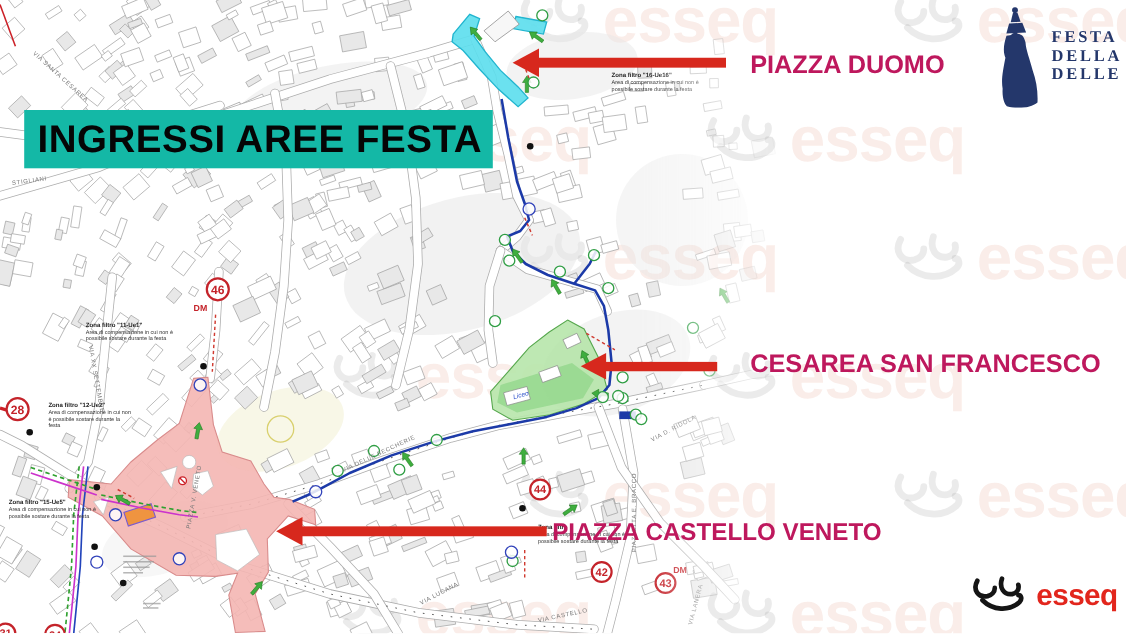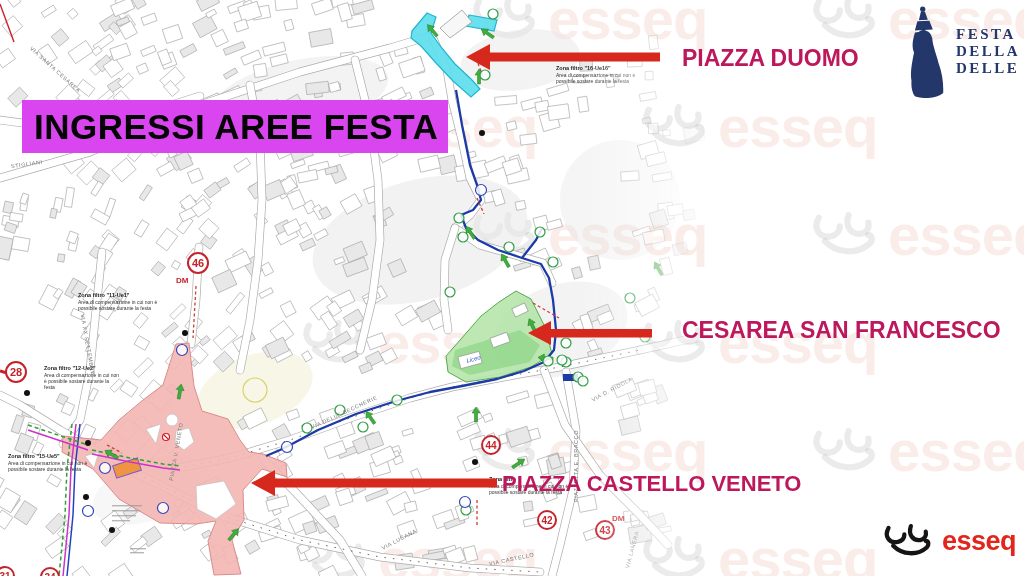--- a/index.html
+++ b/index.html
@@ -9,21 +9,21 @@
   .watermark{position:absolute;inset:0;z-index:1;pointer-events:none;overflow:hidden;}
   .wm-tile{position:absolute;display:flex;align-items:center;gap:6px;}
   .wm-text{font-weight:bold;font-size:58px;letter-spacing:-1px;color:rgba(214,108,76,0.12);
            font-family:"Liberation Sans",sans-serif;}
   
   .map-svg{position:absolute;left:0;top:0;z-index:2;
     -webkit-mask-image:linear-gradient(90deg,#000 0%,#000 57%,rgba(0,0,0,0) 70%);
             mask-image:linear-gradient(90deg,#000 0%,#000 57%,rgba(0,0,0,0) 70%);}
   
   .overlay{position:absolute;inset:0;z-index:3;pointer-events:none;}
-  .title-band{position:absolute;left:22px;top:100px;width:426px;height:53px;background:#d946ef;
+  .title-band{position:absolute;left:22px;top:100px;width:426px;height:53px;background:#14b8a6;
               display:flex;align-items:center;}
   .title-band h1{margin:0 0 0 12px;font-size:35px;font-weight:800;letter-spacing:.5px;color:#050505;
                  font-family:"Liberation Sans",sans-serif;white-space:nowrap;}
   .callout{position:absolute;font-weight:bold;color:#be185d;font-size:23px;line-height:28px;
            white-space:nowrap;}
   .callout-duomo{left:682px;top:44px;}
   .callout-sf{left:682px;top:316px;}
   .callout-vv{left:502px;top:470px;font-size:22px;}
   .arrow-svg{position:absolute;left:0;top:0;}
   

